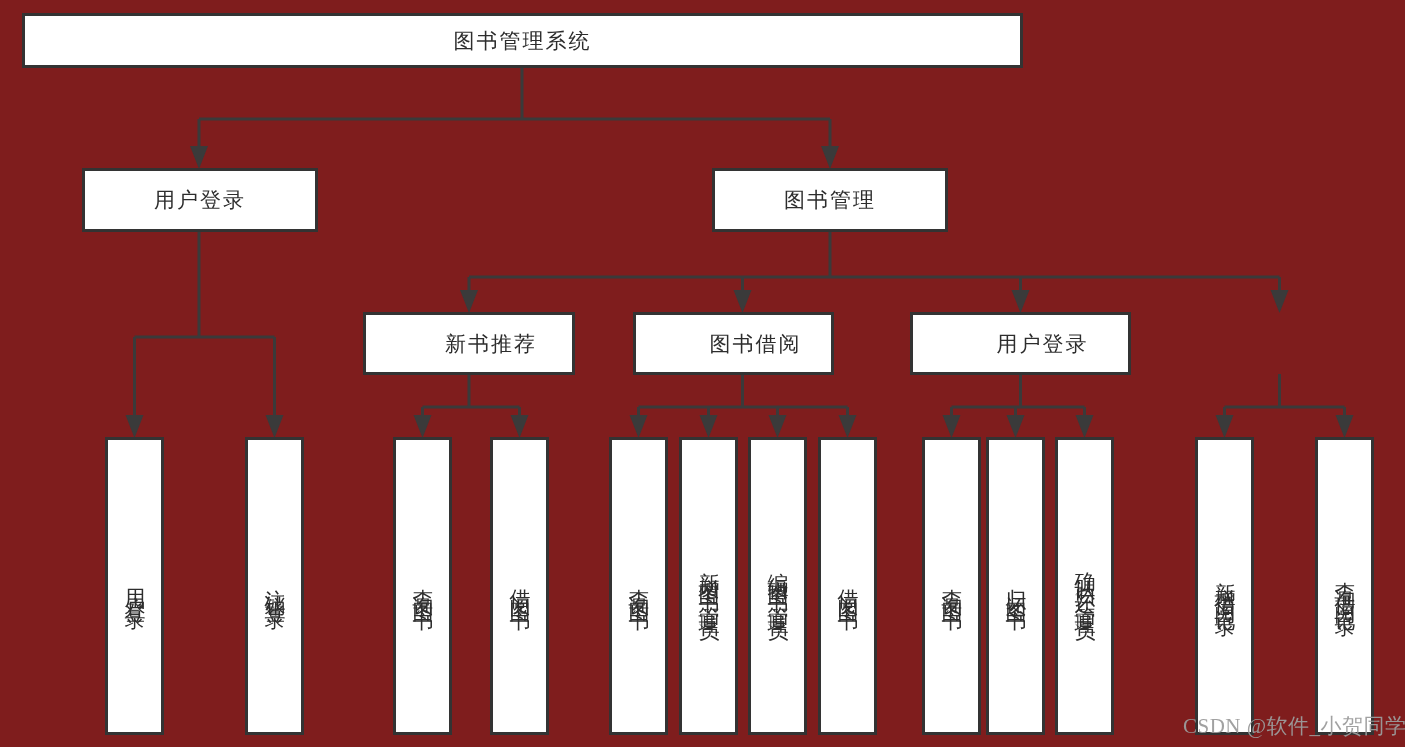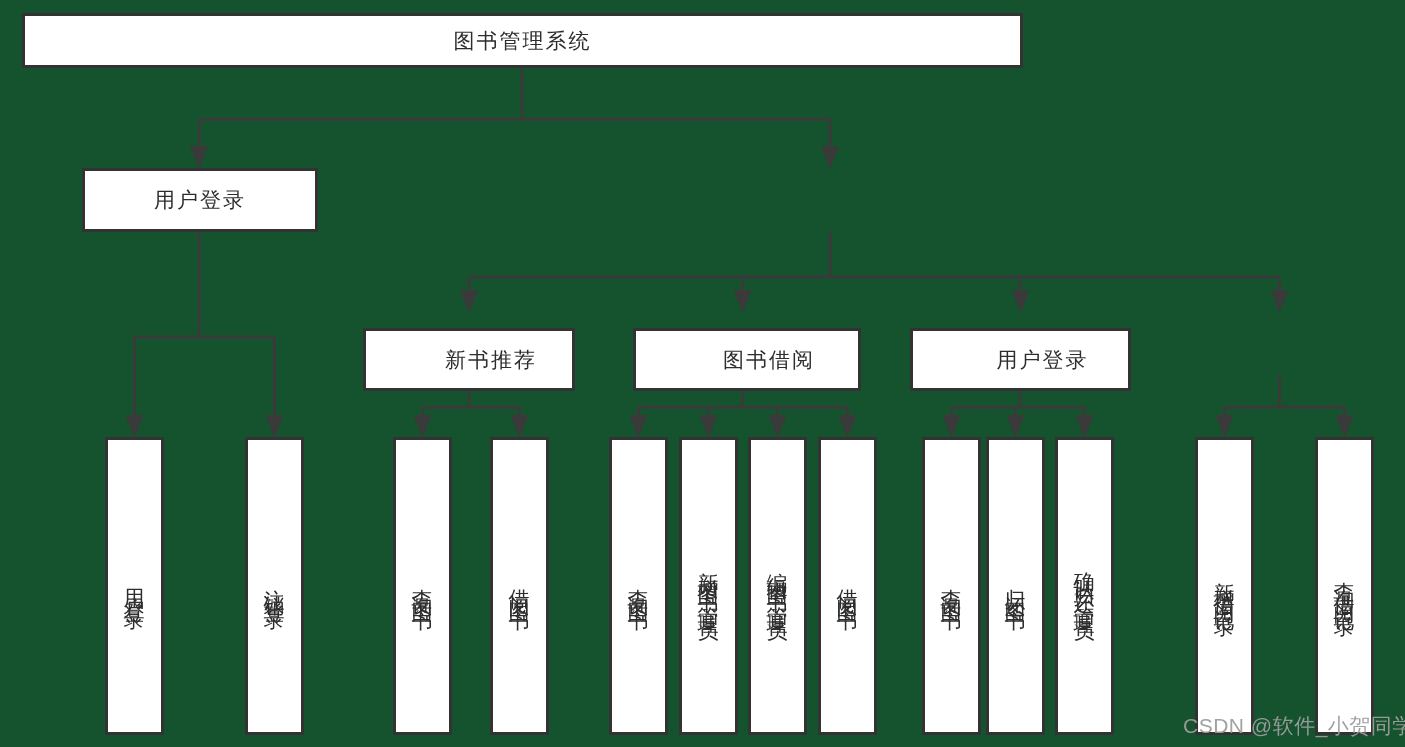--- a/index.html
+++ b/index.html
@@ -1,22 +1,22 @@
 <!DOCTYPE html>
 <html><head>
 <meta charset="utf-8">
 <title>图书管理系统</title>
 <style>
   html, body { margin: 0; padding: 0; background: #ffffff; }
   .canvas {
     position: relative;
     width: 1405px;
     height: 747px;
-    background: #14532d;
-    font-family: Liberation Sans, sans-serif;
+    background: #7f1d1d;
+    font-family: Liberation Serif, serif;
     overflow: hidden;
   }
   .connectors {
     position: absolute;
     left: 0; top: 0;
     width: 1405px; height: 747px;
     z-index: 1;
   }
   .node {
     position: absolute;
@@ -31,23 +31,23 @@
   }
   .node .hlabel {
     font-size: 21px;
     letter-spacing: 2px;
     white-space: nowrap;
   }
   .root  { left: 22px;  top: 13px;  width: 1001px; height: 55px; }
   .lv2   { top: 168px; height: 64px; width: 236px; }
   .n-login { left: 82px; }
   .n-mgmt  { left: 712px; }
-  .lv3   { top: 328px; height: 63px; padding-left: 44px; }
+  .lv3   { top: 312px; height: 63px; padding-left: 44px; }
   .n-newrec  { left: 363px;  width: 212px; }
-  .n-borrow  { left: 633px;  width: 228px; text-align: right; }
+  .n-borrow  { left: 633px;  width: 201px; text-align: right; }
   .n-current { left: 910px;  width: 221px; }
   .n-records { left: 1172px; width: 215px; }
   .leaf {
     top: 437px;
     height: 298px;
     width: 59px;
   }
   .leaf .vlabel {
     writing-mode: vertical-rl;
     text-orientation: mixed;
@@ -127,20 +127,23 @@
     </g>
   </svg>
 
   <div class="node root">
     <span class="hlabel">图书管理系统</span>
   </div>
 
   <div class="node lv2 n-login">
     <span class="hlabel">用户登录</span>
   </div>
+  <div class="node lv2 n-mgmt">
+    <span class="hlabel">图书管理</span>
+  </div>
 
   <div class="node lv3 n-newrec">
     <span class="hlabel">新书推荐</span>
   </div>
   <div class="node lv3 n-borrow">
     <span class="hlabel">图书借阅</span>
   </div>
   <div class="node lv3 n-current">
     <span class="hlabel">用户登录</span>
   </div>

